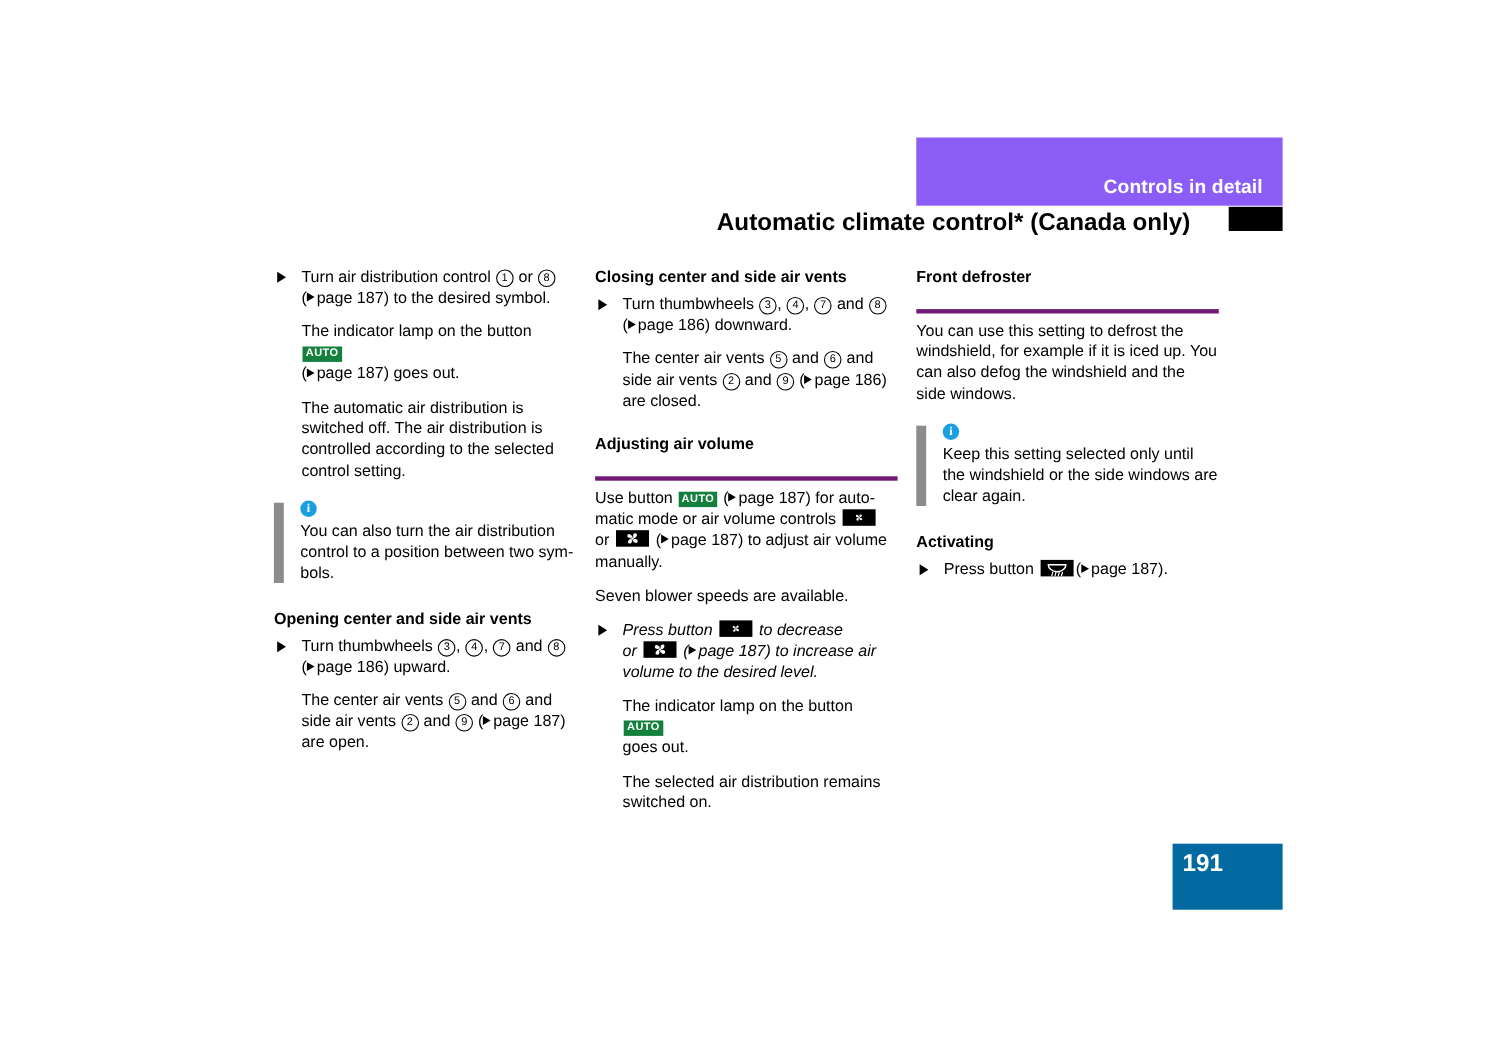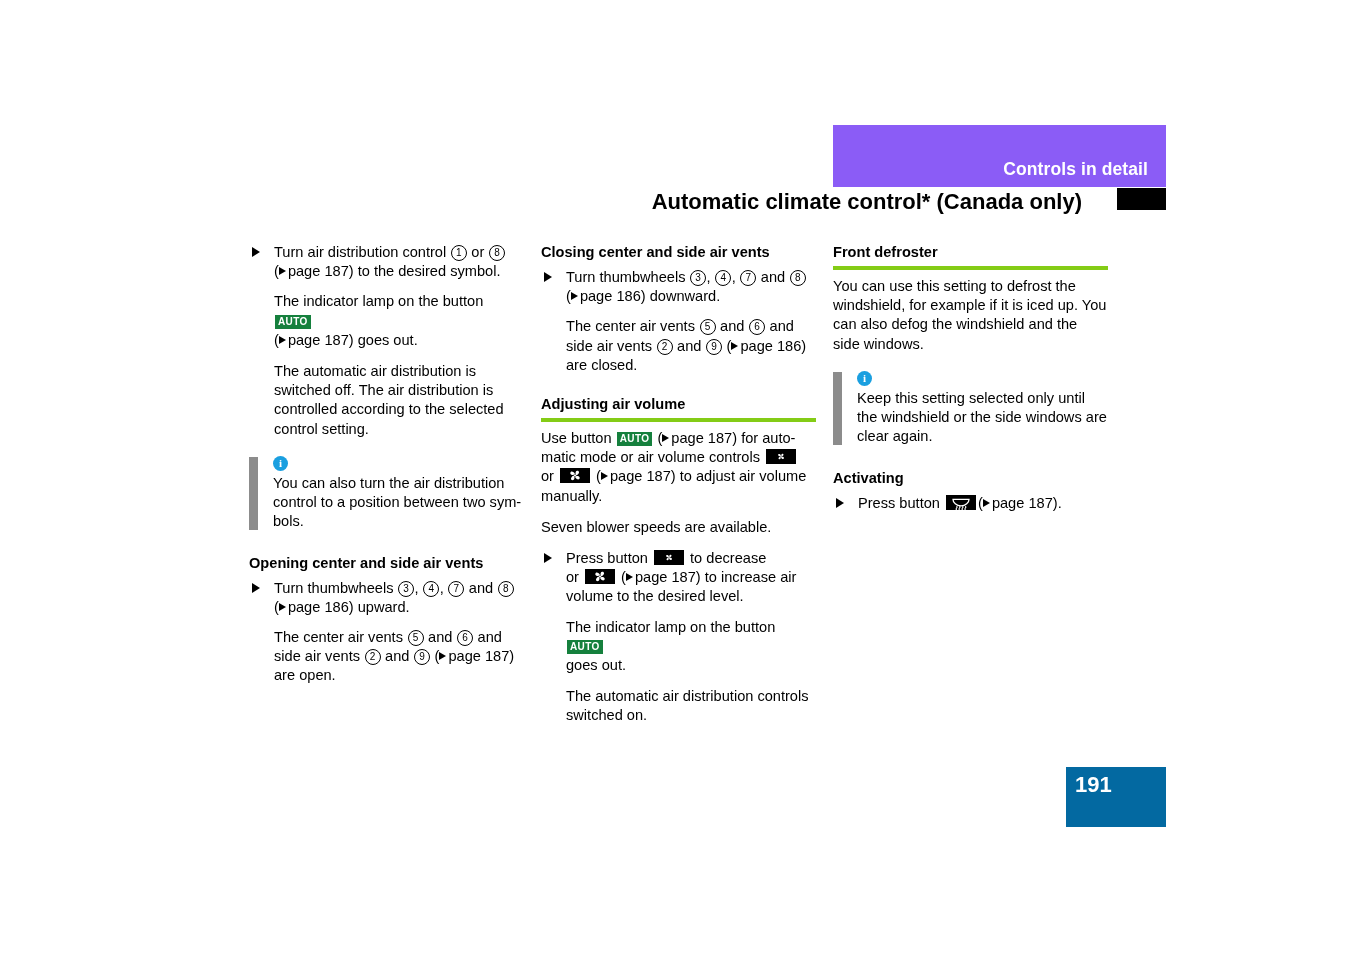--- a/index.html
+++ b/index.html
@@ -74,22 +74,22 @@
   .col3 { left: 833px; }
 
   
   h3.sec {
     margin: 0 0 7px 0;
     font-size: 14.6px;
     font-weight: bold;
     line-height: 18px;
   }
   h3.sec.ruled {
-    padding-bottom: 5px;
-    border-bottom: 4px solid #84cc16;
+    padding-bottom: 20px;
+    border-bottom: 4px solid #701a75;
   }
   .para {
     margin: 0 0 12px 0;
   }
   .para:last-child { margin-bottom: 0; }
 
   .step {
     position: relative;
     padding-left: 25px;
     margin: 0 0 11px 0;
@@ -328,21 +328,21 @@
             <circle cx="0" cy="0" r="1.5"></circle>
           </g>
         </svg>
       </span>
       (<span class="tri-sm"></span><span>page 187</span>)
       <span>to adjust air volume manually.</span>
     </div>
 
     <div class="para">Seven blower speeds are available.</div>
 
-    <div class="step" style="">
+    <div class="step" style="font-style:italic;">
       <span class="tri"></span>
       <span>Press button</span>
       <span class="btn-ico">
         <svg width="30" height="15" viewBox="0 0 30 15">
           <g fill="#ffffff" transform="translate(15,7.5) scale(0.44)">
             <path d="M0,-2.2 C-3,-7 -6.5,-6.2 -6.5,-3.2 C-6.5,-0.9 -3.6,-0.4 -1.4,-0.9 Z"></path>
             <path d="M2.2,0 C7,-3 6.2,-6.5 3.2,-6.5 C0.9,-6.5 0.4,-3.6 0.9,-1.4 Z"></path>
             <path d="M0,2.2 C3,7 6.5,6.2 6.5,3.2 C6.5,0.9 3.6,0.4 1.4,0.9 Z"></path>
             <path d="M-2.2,0 C-7,3 -6.2,6.5 -3.2,6.5 C-0.9,6.5 -0.4,3.6 -0.9,1.4 Z"></path>
             <circle cx="0" cy="0" r="1.5"></circle>
@@ -365,21 +365,21 @@
       (<span class="tri-sm"></span><span>page 187</span>)
       <span>to increase air volume to the desired level.</span>
     </div>
 
     <div class="sub">
       <span>The indicator lamp on the button</span>
       <span class="btn-auto">AUTO</span><br>
       <span>goes out.</span>
     </div>
 
-    <div class="sub">The automatic air distribution controls switched on.</div>
+    <div class="sub">The selected air distribution remains switched on.</div>
 
   </div>
 
   <div class="col col3">
 
     <h3 class="sec ruled">Front defroster</h3>
 
     <div class="para">You can use this setting to defrost the windshield, for example if it is iced up. You can also defog the windshield and the side windows.</div>
 
     <div class="infobox">

